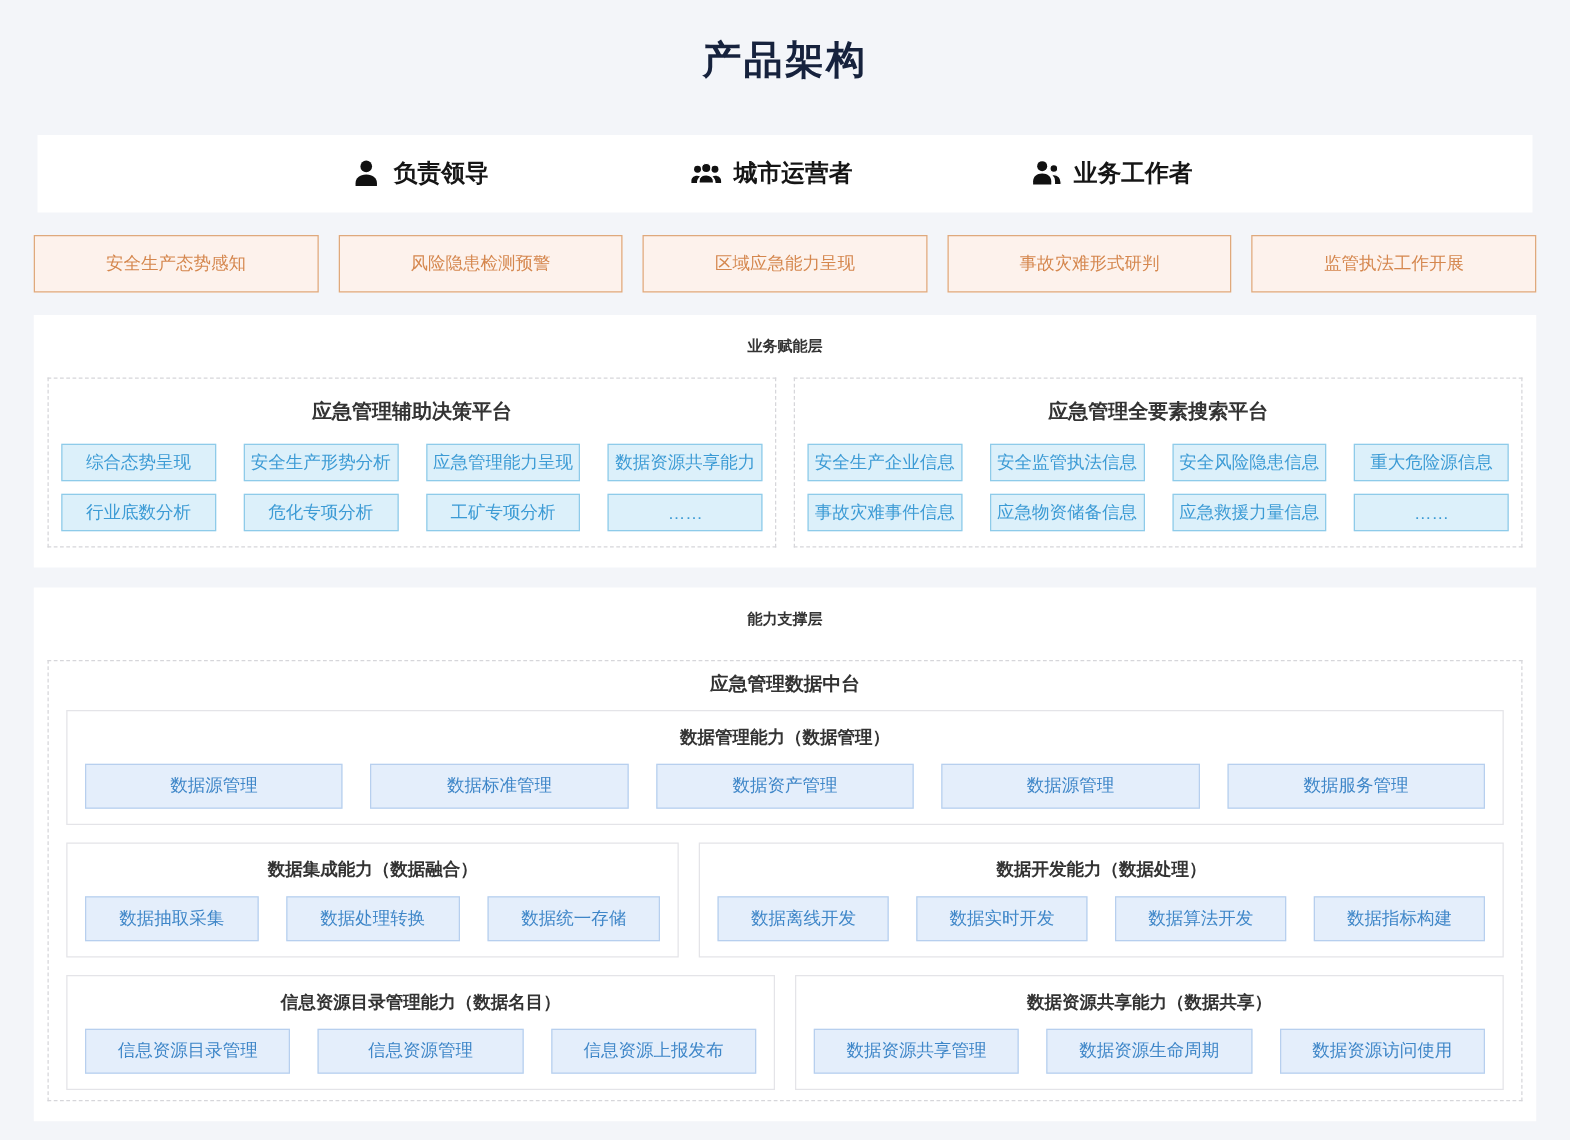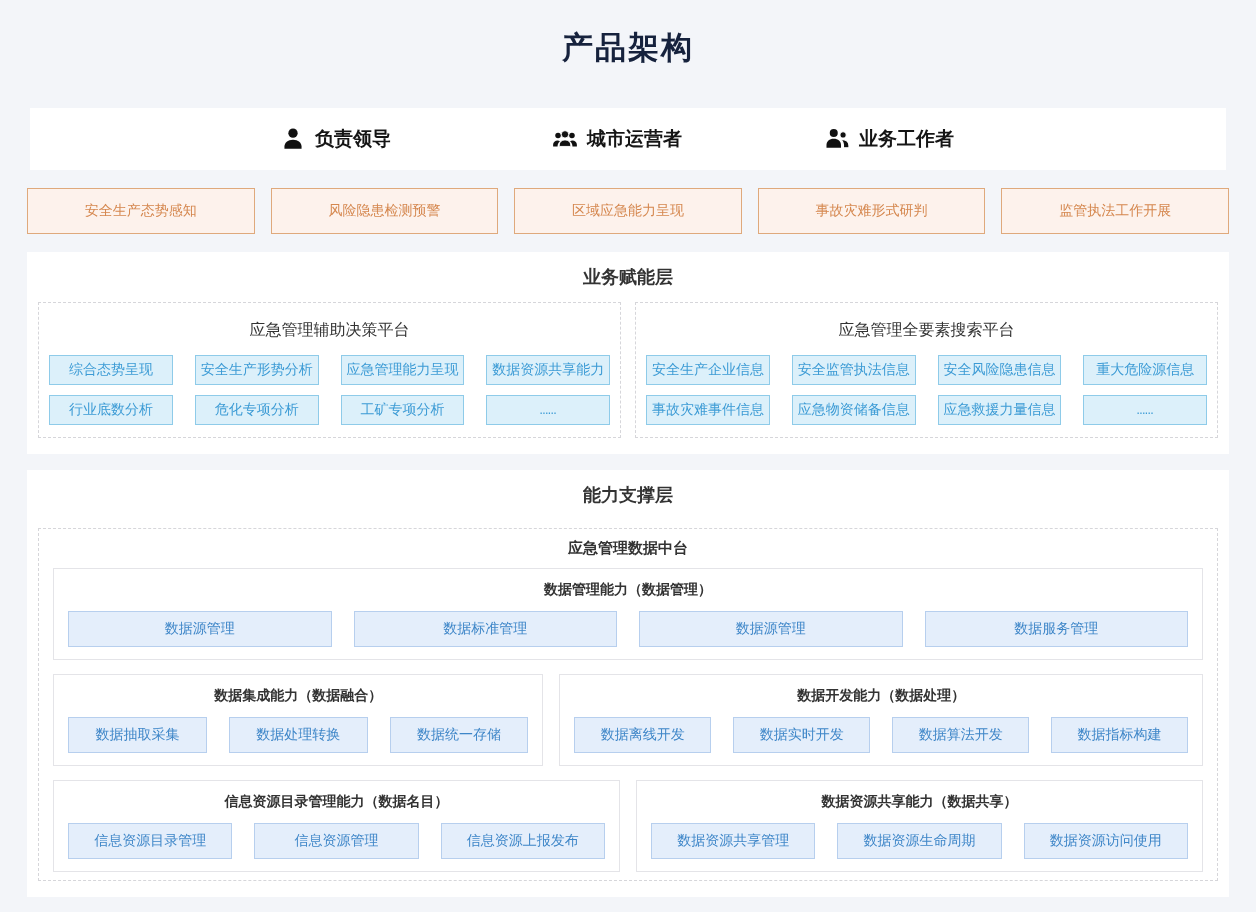--- a/index.html
+++ b/index.html
@@ -33,32 +33,32 @@
   .scenarios{display:flex; gap:16px; margin:18px 27px 0;}
   .scenario{
     flex:1; height:46px; display:flex; align-items:center; justify-content:center;
     background:var(--scenario_bg); border:1px solid var(--scenario_border);
     color:var(--scenario_text); font-size:14px;
   }
   
   .layer-card{margin:18px 27px 0; background:var(--card_bg); padding:12px 11px 16px;}
   .layer-card.capability{margin-top:16px;}
   .layer-title{
-    text-align:center; font-size:18px; line-height:26px; font-weight:bold;
+    text-align:center; font-size:12px; line-height:26px; font-weight:bold;
     color:var(--section_title_text); margin-bottom:12px;
   }
   .layer-card.capability .layer-title{margin-bottom:20px;}
   
   .platforms{display:flex; gap:14px;}
   .platform{flex:1; border:1px dashed var(--dashed_border); padding:12px 10px;}
   .platform-title{
-    text-align:center; font-size:16px; line-height:22px; font-weight:normal;
+    text-align:center; font-size:16px; line-height:22px; font-weight:bold;
     color:var(--section_title_text); margin:4px 0 14px;
   }
-  .chip-grid{display:grid; grid-template-columns:repeat(4,1fr); gap:10px 22px;font-family:Liberation Mono, monospace;}
+  .chip-grid{display:grid; grid-template-columns:repeat(4,1fr); gap:10px 22px;}
   .chip{
     height:30px; display:flex; align-items:center; justify-content:center;
     font-size:14px; white-space:nowrap;
   }
   .chip-cyan{
     background:var(--cyan_chip_bg); border:1px solid var(--cyan_chip_border);
     color:var(--cyan_chip_text);
   }
   .chip-blue{
     flex:1; height:36px; background:var(--blue_chip_bg);
@@ -169,20 +169,21 @@
     <div class="layer-title">能力支撑层</div>
 
     <div class="data-platform">
       <div class="data-platform-title">应急管理数据中台</div>
 
       <div class="group">
         <div class="group-title">数据管理能力（数据管理）</div>
         <div class="group-chips">
           <div class="chip chip-blue">数据源管理</div>
           <div class="chip chip-blue">数据标准管理</div>
+          <div class="chip chip-blue">数据资产管理</div>
           <div class="chip chip-blue">数据源管理</div>
           <div class="chip chip-blue">数据服务管理</div>
         </div>
       </div>
 
       <div class="group-row">
         <div class="group g3">
           <div class="group-title">数据集成能力（数据融合）</div>
           <div class="group-chips">
             <div class="chip chip-blue">数据抽取采集</div>

